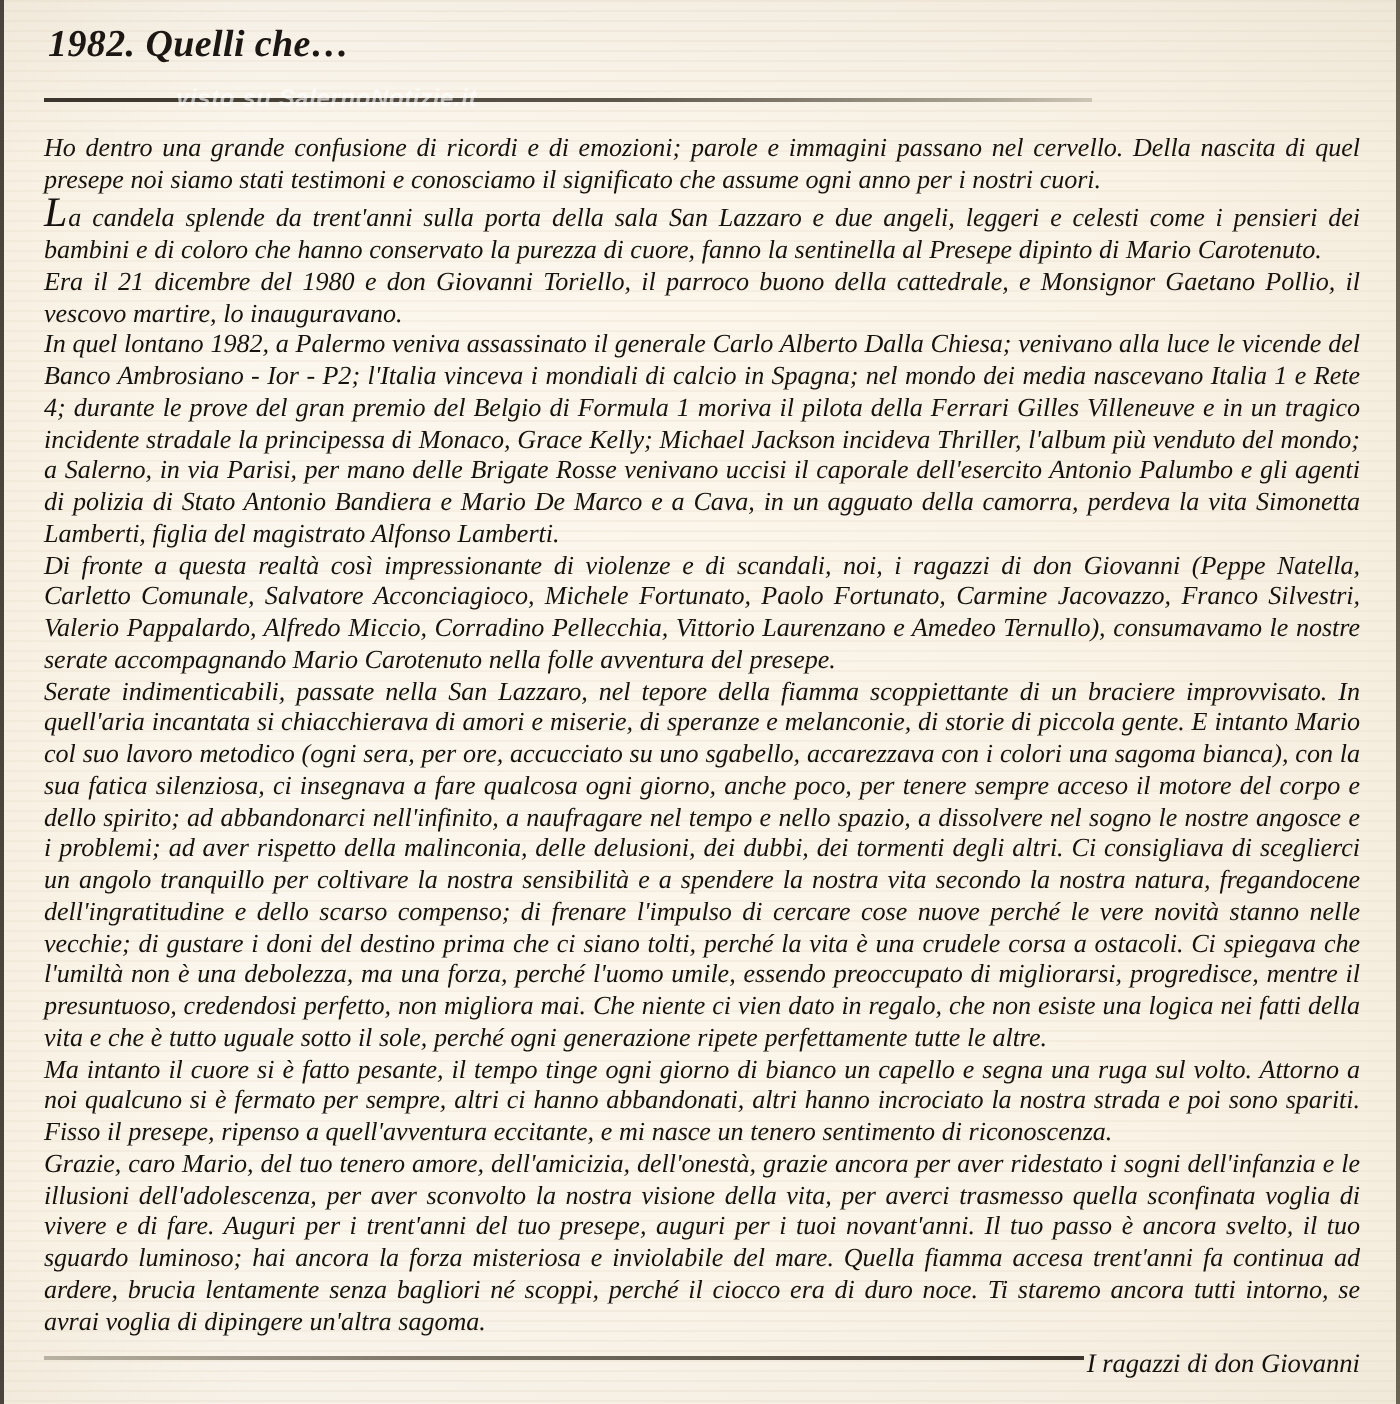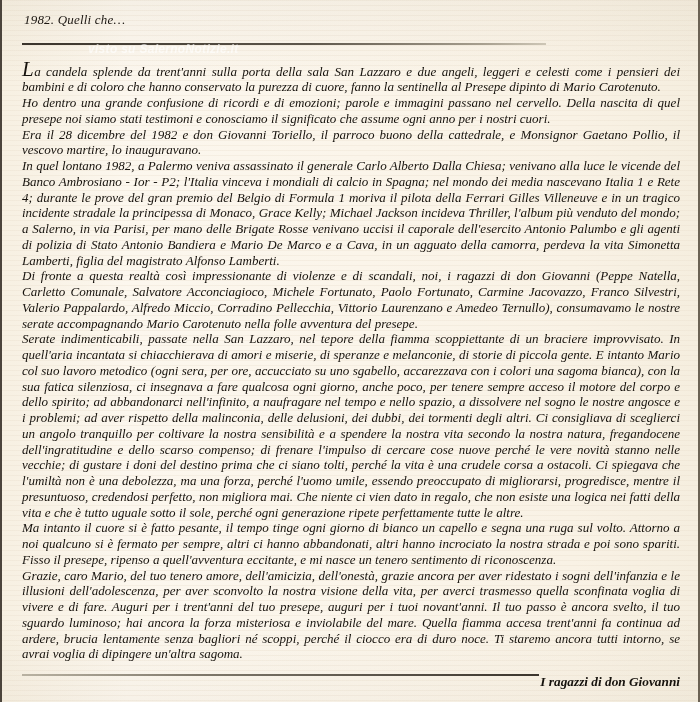--- a/index.html
+++ b/index.html
@@ -55,26 +55,26 @@
     padding: 0 18px 0 20px;
     z-index: 2;
   }
 
   
   .title-block {
     padding-top: 13px;
   }
   .doc-title {
     font-style: italic;
-    font-size: 13px;
+    font-size: 19px;
     line-height: 1.05;
     color: #1c1712;
     letter-spacing: 0.2px;
     margin: 0 0 16px 2px;
-    font-weight: 400;
+    font-weight: 700;
     white-space: nowrap;
   }
   .title-rule {
     margin-top: 3px;
     width: 524px;
     height: 2px;
     background: linear-gradient(to right, #3a342c 0%, #5d564b 55%, #a79f8f 88%, #cdc6b6 100%);
   }
 
   
@@ -100,23 +100,22 @@
     padding-right: 0.5px;
   }
 
   
   .signature-row {
     position: absolute;
     left: 20px;
     right: 18px;
     bottom: 12px;
     display: flex;
-    align-items: flex-start;
+    align-items: center;
     z-index: 3;
-    font-weight: bold;
   }
   .sig-rule {
     flex: 1 1 auto;
     height: 2px;
     margin-bottom: 6px;
     background: linear-gradient(to right, #b9b2a2 0%, #7e776a 35%, #3b352d 100%);
   }
   .sig-name {
     flex: 0 0 auto;
     font-style: italic;
@@ -153,23 +152,23 @@
   <div id="watermark">visto su SalernoNotizie.it</div>
 
   <div id="content">
 
     <div class="title-block">
       <h1 class="doc-title">1982. Quelli che…</h1>
       <div class="title-rule"></div>
     </div>
 
     <div class="body-block" id="body-block">
+        <p class="para">Ho dentro una grande confusione di ricordi e di emozioni; parole e immagini passano nel cervello. Della nascita di quel presepe noi siamo stati testimoni e conosciamo il significato che assume ogni anno per i nostri cuori.</p>
         <p class="para first">La candela splende da trent'anni sulla porta della sala San Lazzaro e due angeli, leggeri e celesti come i pensieri dei bambini e di coloro che hanno conservato la purezza di cuore, fanno la sentinella al Presepe dipinto di Mario Carotenuto.</p>
-        <p class="para">Ho dentro una grande confusione di ricordi e di emozioni; parole e immagini passano nel cervello. Della nascita di quel presepe noi siamo stati testimoni e conosciamo il significato che assume ogni anno per i nostri cuori.</p>
-        <p class="para">Era il 28 dicembre del 1982 e don Giovanni Toriello, il parroco buono della cattedrale, e Monsignor Gaetano Pollio, il vescovo martire, lo inauguravano.</p>
+        <p class="para">Era il 21 dicembre del 1980 e don Giovanni Toriello, il parroco buono della cattedrale, e Monsignor Gaetano Pollio, il vescovo martire, lo inauguravano.</p>
         <p class="para">In quel lontano 1982, a Palermo veniva assassinato il generale Carlo Alberto Dalla Chiesa; venivano alla luce le vicende del Banco Ambrosiano - Ior - P2; l'Italia vinceva i mondiali di calcio in Spagna; nel mondo dei media nascevano Italia 1 e Rete 4; durante le prove del gran premio del Belgio di Formula 1 moriva il pilota della Ferrari Gilles Villeneuve e in un tragico incidente stradale la principessa di Monaco, Grace Kelly; Michael Jackson incideva Thriller, l'album più venduto del mondo; a Salerno, in via Parisi, per mano delle Brigate Rosse venivano uccisi il caporale dell'esercito Antonio Palumbo e gli agenti di polizia di Stato Antonio Bandiera e Mario De Marco e a Cava, in un agguato della camorra, perdeva la vita Simonetta Lamberti, figlia del magistrato Alfonso Lamberti.</p>
         <p class="para">Di fronte a questa realtà così impressionante di violenze e di scandali, noi, i ragazzi di don Giovanni (Peppe Natella, Carletto Comunale, Salvatore Acconciagioco, Michele Fortunato, Paolo Fortunato, Carmine Jacovazzo, Franco Silvestri, Valerio Pappalardo, Alfredo Miccio, Corradino Pellecchia, Vittorio Laurenzano e Amedeo Ternullo), consumavamo le nostre serate accompagnando Mario Carotenuto nella folle avventura del presepe.</p>
         <p class="para">Serate indimenticabili, passate nella San Lazzaro, nel tepore della fiamma scoppiettante di un braciere improvvisato. In quell'aria incantata si chiacchierava di amori e miserie, di speranze e melanconie, di storie di piccola gente. E intanto Mario col suo lavoro metodico (ogni sera, per ore, accucciato su uno sgabello, accarezzava con i colori una sagoma bianca), con la sua fatica silenziosa, ci insegnava a fare qualcosa ogni giorno, anche poco, per tenere sempre acceso il motore del corpo e dello spirito; ad abbandonarci nell'infinito, a naufragare nel tempo e nello spazio, a dissolvere nel sogno le nostre angosce e i problemi; ad aver rispetto della malinconia, delle delusioni, dei dubbi, dei tormenti degli altri. Ci consigliava di sceglierci un angolo tranquillo per coltivare la nostra sensibilità e a spendere la nostra vita secondo la nostra natura, fregandocene dell'ingratitudine e dello scarso compenso; di frenare l'impulso di cercare cose nuove perché le vere novità stanno nelle vecchie; di gustare i doni del destino prima che ci siano tolti, perché la vita è una crudele corsa a ostacoli. Ci spiegava che l'umiltà non è una debolezza, ma una forza, perché l'uomo umile, essendo preoccupato di migliorarsi, progredisce, mentre il presuntuoso, credendosi perfetto, non migliora mai. Che niente ci vien dato in regalo, che non esiste una logica nei fatti della vita e che è tutto uguale sotto il sole, perché ogni generazione ripete perfettamente tutte le altre.</p>
         <p class="para">Ma intanto il cuore si è fatto pesante, il tempo tinge ogni giorno di bianco un capello e segna una ruga sul volto. Attorno a noi qualcuno si è fermato per sempre, altri ci hanno abbandonati, altri hanno incrociato la nostra strada e poi sono spariti. Fisso il presepe, ripenso a quell'avventura eccitante, e mi nasce un tenero sentimento di riconoscenza.</p>
         <p class="para">Grazie, caro Mario, del tuo tenero amore, dell'amicizia, dell'onestà, grazie ancora per aver ridestato i sogni dell'infanzia e le illusioni dell'adolescenza, per aver sconvolto la nostra visione della vita, per averci trasmesso quella sconfinata voglia di vivere e di fare. Auguri per i trent'anni del tuo presepe, auguri per i tuoi novant'anni. Il tuo passo è ancora svelto, il tuo sguardo luminoso; hai ancora la forza misteriosa e inviolabile del mare. Quella fiamma accesa trent'anni fa continua ad ardere, brucia lentamente senza bagliori né scoppi, perché il ciocco era di duro noce. Ti staremo ancora tutti intorno, se avrai voglia di dipingere un'altra sagoma.</p>
       </div>
 
   </div>
 
   <div class="signature-row">

